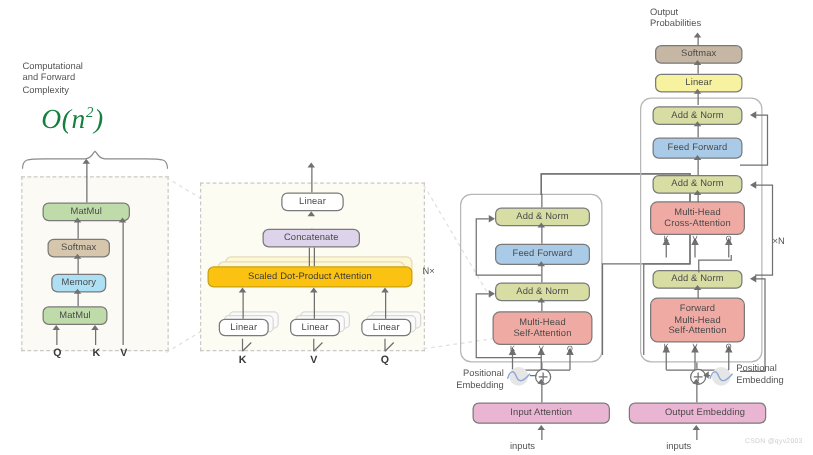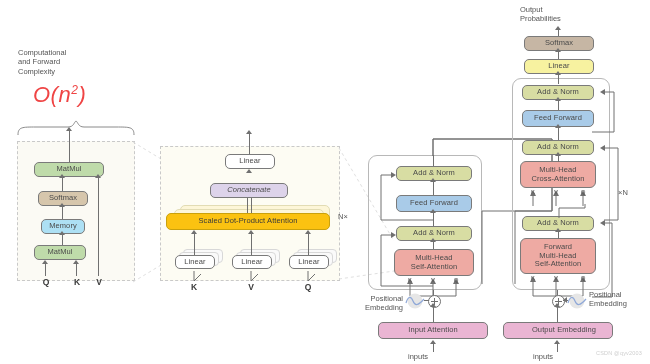--- a/index.html
+++ b/index.html
@@ -50,22 +50,22 @@
   .plus{position:absolute;width:11px;height:11px;border:1px solid #707070;
         border-radius:50%;background:#fff;}
   .plus:before,.plus:after{content:"";position:absolute;background:#707070;}
   .plus:before{left:2px;top:4.5px;width:7px;height:1px;}
   .plus:after{top:2px;left:4.5px;height:7px;width:1px;}
 
   
   .brace{position:absolute;}
 
   
-  .bigO{position:absolute;font-family:Liberation Sans, sans-serif;
-        font-size:22px;font-style:italic;color:#ef4444;letter-spacing:.5px;}
+  .bigO{position:absolute;font-family:Liberation Serif, serif;
+        font-size:22px;font-style:italic;color:#15803d;letter-spacing:.5px;}
   .bigO sup{font-size:12px;font-style:italic;}
 
   .wm{position:absolute;font-size:5.5px;color:#cfcfcf;letter-spacing:.2px;}
 </style>
 </head>
 <body>
 
 <div class="lbl" style="left:18px;top:48px;width:110px;">
   <span>Computational</span><br>
   <span>and Forward</span><br>
@@ -132,21 +132,21 @@
 
 <div class="vline" style="left:249px;top:133px;height:21px;"></div>
 <div class="arrow-up" style="left:246px;top:130px;"></div>
 
 <div class="node" style="left:225px;top:154px;width:50px;height:15px;background:#ffffff;">
   <span>Linear</span>
 </div>
 <div class="vline" style="left:249px;top:183px;height:11px;"></div>
 <div class="arrow-up" style="left:246px;top:169px;"></div>
 
-<div class="node" style="left:210px;top:183px;width:78px;height:15px;background:#ddd3ea;font-style:italic;">
+<div class="node" style="left:210px;top:183px;width:78px;height:15px;background:#ddd3ea;">
   <span>Concatenate</span>
 </div>
 
 <div class="ghost" style="left:180px;top:205px;width:150px;height:17px;"></div>
 <div class="ghost" style="left:174px;top:209px;width:150px;height:17px;"></div>
 
 <div class="node" style="left:166px;top:213px;width:164px;height:17px;background:#fbc211;border-color:#caa10c;color:#3a3a3a;">
   <span>Scaled Dot-Product Attention</span>
 </div>
 <div class="vline2" style="left:247px;top:198px;height:15px;"></div>

